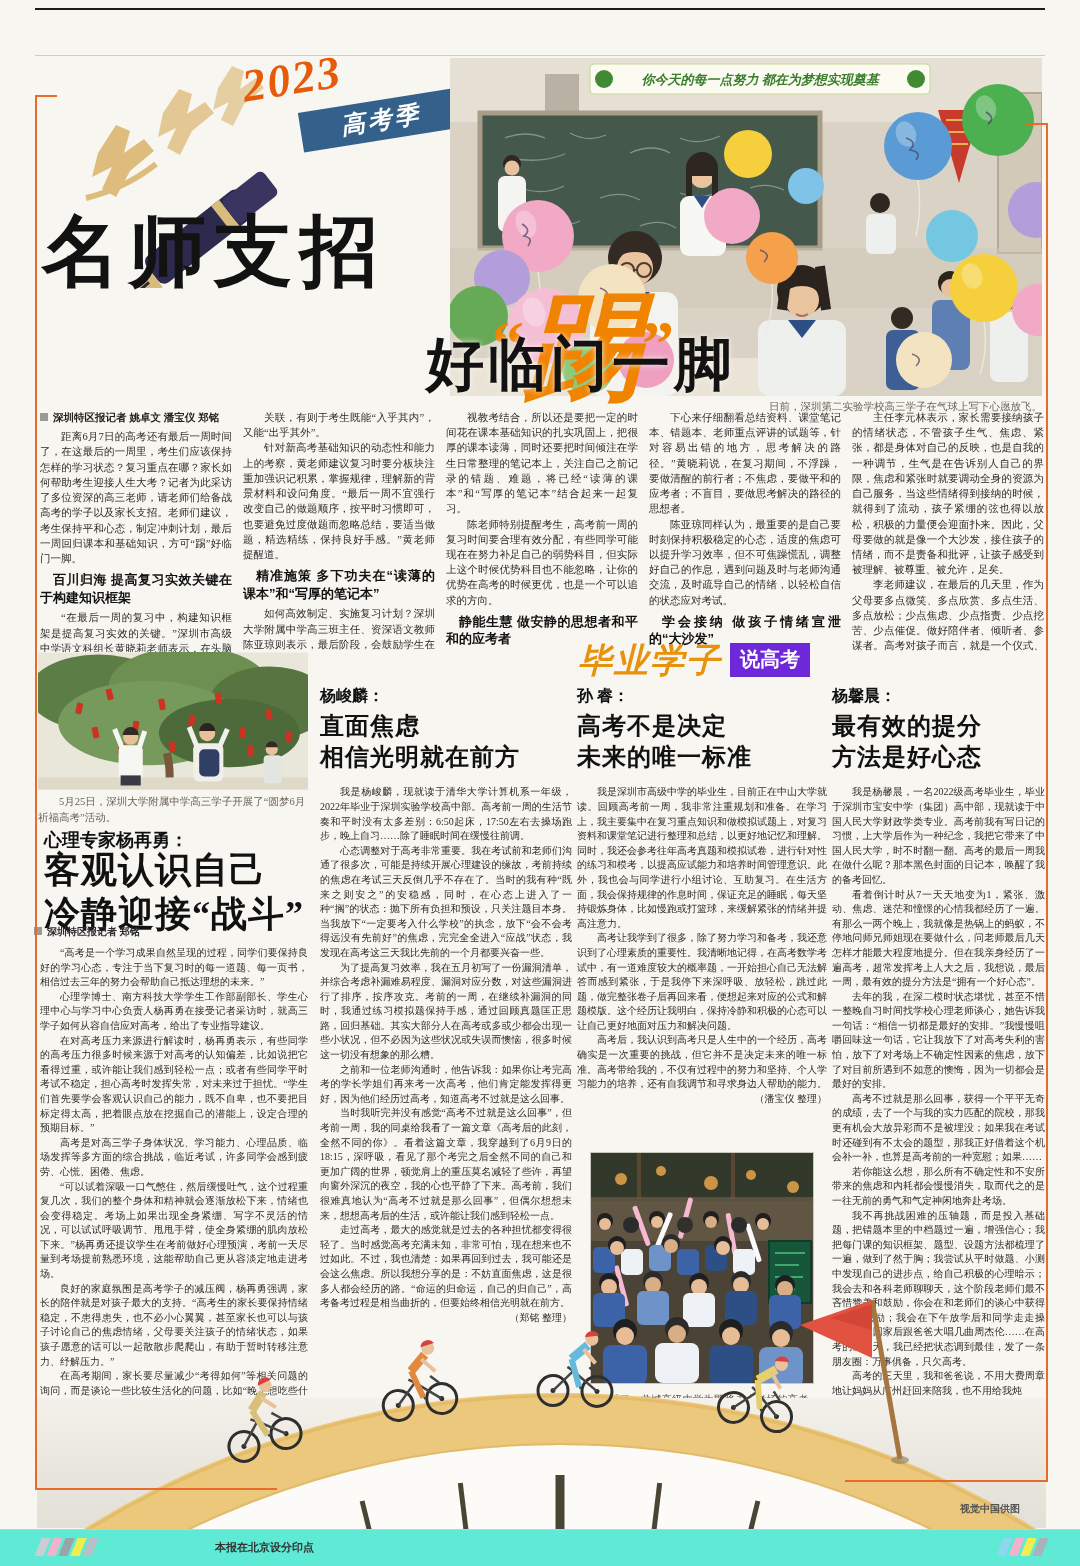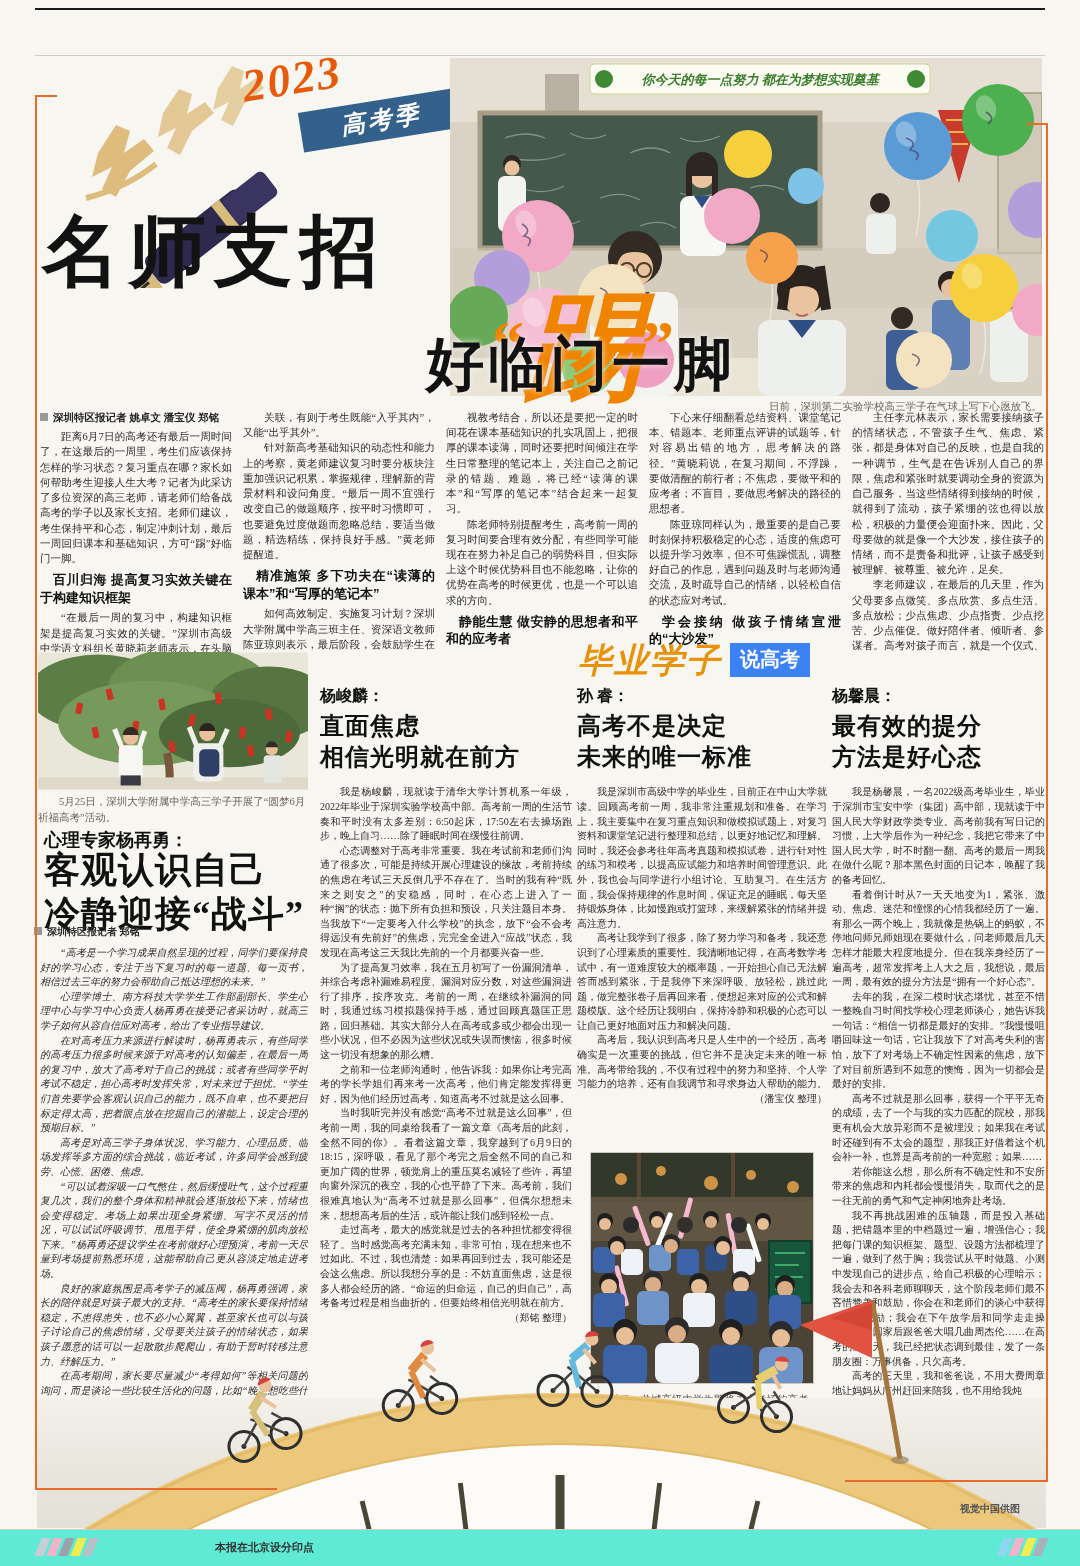--- a/index.html
+++ b/index.html
@@ -69,27 +69,27 @@
   .psych-caption { position:absolute; left:38px; top:794px; width:270px; font-size:10.5px; color:#6b6257;
           line-height:1.5; }
   .psych-caption p { text-indent:2em; }
   .psych-kicker { position:absolute; left:44px; top:828px; font-size:18px; font-weight:900; color:#111; }
   .psych-title { position:absolute; left:44px; top:848px; font-size:36px; font-weight:900; line-height:1.23;
           color:#111; letter-spacing:1px; }
   .psych-byline { position:absolute; left:34px; top:925px; font-family:"Liberation Sans",sans-serif;
           font-weight:bold; font-size:10px; }
   .psych-body { position:absolute; left:40px; top:946px; width:268px; height:534px; overflow:hidden;
           font-size:10px; line-height:1.46; text-align:justify; }
-  .psych-body p { text-indent:2em;font-style:italic; }
+  .psych-body p { text-indent:2em; }
   .psych-body p.narrow { width:62%; }
 
   
   .grad-badge { position:absolute; left:578px; top:638px; z-index:3; }
   .gb1 { font-size:34px; font-weight:900; font-style:italic; color:#e8920c; letter-spacing:2px; }
-  .gb2 { display:inline-block; background:#3b82f6; color:#fff; font-size:20px; font-weight:bold;
+  .gb2 { display:inline-block; background:#6d28d9; color:#fff; font-size:20px; font-weight:bold;
          padding:3px 10px 4px; margin-left:8px; vertical-align:6px;
          font-family:"Liberation Sans",sans-serif; }
   .gcol { position:absolute; }
   .g-kicker { font-size:16px; font-weight:900; color:#111; margin-bottom:4px; }
   .g-title { font-size:24px; font-weight:900; line-height:1.3; color:#111; letter-spacing:1px; }
   .g-body { margin-top:12px; font-size:10px; line-height:1.46; text-align:justify; overflow:hidden; }
   .g-body p { text-indent:2em; }
   .attr { text-align:right; text-indent:0 !important; }
   .g3 .half { width:56%; margin-left:44%; }
   .g3 .cont { text-indent:0 !important; }
@@ -330,21 +330,21 @@
   </div>
   <div class="psych-kicker">心理专家杨再勇：</div>
   <div class="psych-title">
     <div>客观认识自己</div>
     <div>冷静迎接“战斗”</div>
   </div>
   <div class="psych-byline"><span class="sq"></span><span>深圳特区报记者 郑铭</span></div>
   <div class="psych-body">
     <p>“高考是一个学习成果自然呈现的过程，同学们要保持良好的学习心态，专注于当下复习时的每一道题、每一页书，相信过去三年的努力会帮助自己抵达理想的未来。”</p>
     <p>心理学博士、南方科技大学学生工作部副部长、学生心理中心与学习中心负责人杨再勇在接受记者采访时，就高三学子如何从容自信应对高考，给出了专业指导建议。</p>
-    <p>在对高考压力来源进行解读时，杨再勇表示，有些同学的高考压力很多时候来源于对高考的认知偏差，在最后一周的复习中，放大了高考对于自己的挑战；或者有些同学平时考试不稳定，担心高考时发挥失常，对未来过于担忧。“学生们首先要学会客观认识自己的能力，既不自卑，也不要把目标定得太高，把着眼点放在挖掘自己的潜能上，设定合理的预期目标。”</p>
+    <p>在对高考压力来源进行解读时，杨再勇表示，有些同学的高考压力很多时候来源于对高考的认知偏差，比如说把它看得过重，或许能让我们感到轻松一点；或者有些同学平时考试不稳定，担心高考时发挥失常，对未来过于担忧。“学生们首先要学会客观认识自己的能力，既不自卑，也不要把目标定得太高，把着眼点放在挖掘自己的潜能上，设定合理的预期目标。”</p>
     <p>高考是对高三学子身体状况、学习能力、心理品质、临场发挥等多方面的综合挑战，临近考试，许多同学会感到疲劳、心慌、困倦、焦虑。</p>
     <p>“可以试着深吸一口气憋住，然后缓慢吐气，这个过程重复几次，我们的整个身体和精神就会逐渐放松下来，情绪也会变得稳定。考场上如果出现全身紧绷、写字不灵活的情况，可以试试呼吸调节、甩甩手臂，使全身紧绷的肌肉放松下来。”杨再勇还提议学生在考前做好心理预演，考前一天尽量到考场提前熟悉环境，这能帮助自己更从容淡定地走进考场。</p>
     <p>良好的家庭氛围是高考学子的减压阀，杨再勇强调，家长的陪伴就是对孩子最大的支持。“高考生的家长要保持情绪稳定，不患得患失，也不必小心翼翼，甚至家长也可以与孩子讨论自己的焦虑情绪，父母要关注孩子的情绪状态，如果孩子愿意的话可以一起散散步爬爬山，有助于暂时转移注意力、纾解压力。”</p>
     <p>在高考期间，家长要尽量减少“考得如何”等相关问题的询问，而是谈论一些比较生活化的问题，比如“晚上想吃些什么”“我们去哪散散步”等，营造温馨放松的家庭氛围。</p>
     <p class="narrow">“某种程度上高考像一场战斗，面对从没经历过的挑战，考生的身心肯定是会有所变化的，要接纳这个变化然后主动调节应对，要专注于我们能改变的事情，也要相信自己、相信未来。”杨再勇老师笑着说。</p>
   </div>
 
   <div class="grad-badge">
     <span class="gb1">毕业学子</span><span class="gb2">说高考</span>
   </div>

